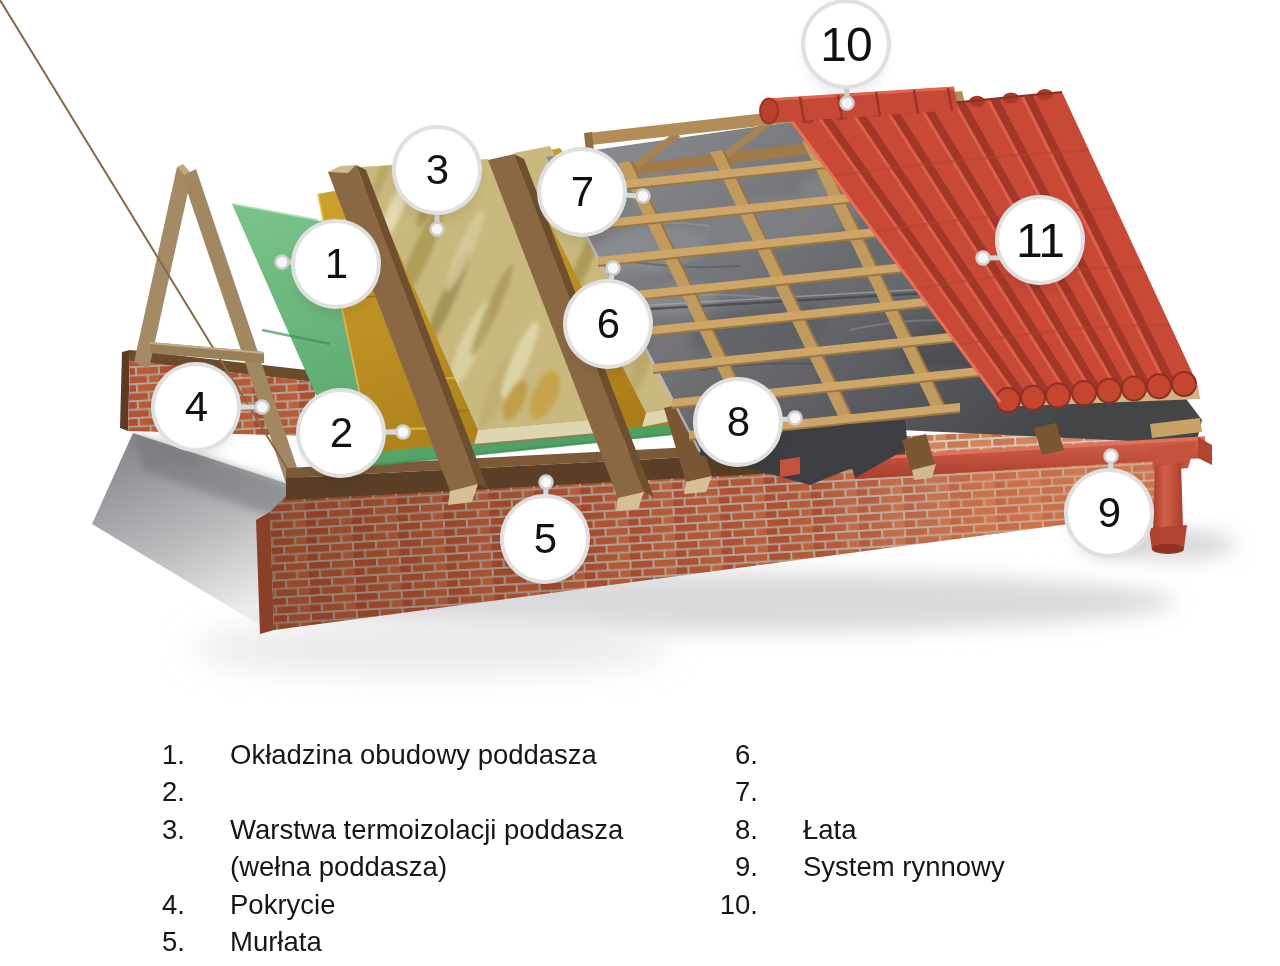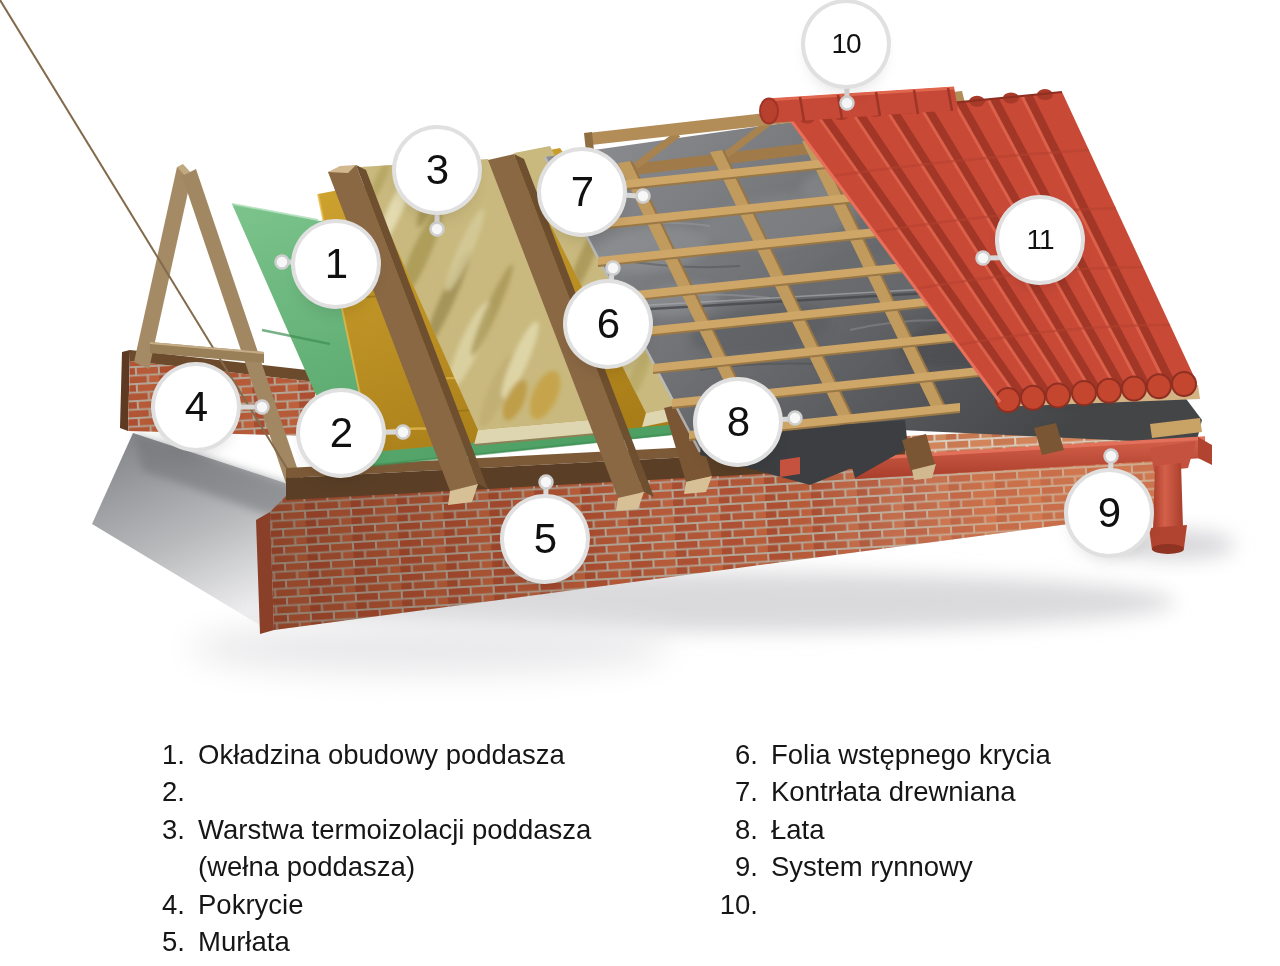--- a/index.html
+++ b/index.html
@@ -4,31 +4,31 @@
 <style>
   html,body{margin:0;padding:0;background:#ffffff;}
   #stage{position:relative;width:1280px;height:966px;background:#ffffff;overflow:hidden;
          font-family:"Liberation Sans","DejaVu Sans",sans-serif;}
   #scene{position:absolute;left:0;top:0;}
   
   .badge{position:absolute;width:70px;height:70px;margin:-35px 0 0 -35px;background:#ffffff;
          border-radius:50%;display:flex;align-items:center;justify-content:center;
          box-shadow:0 0 0 6px #ffffff,0 0 0 10px #e0e0e0,0 10px 18px rgba(0,0,0,.17);
          font-size:42px;color:#101010;letter-spacing:-1px;z-index:5;}
-  .badge.two{font-size:28px;}
+  .badge.two{font-size:48px;}
   
   #legend{position:absolute;left:0;top:736px;width:1280px;color:#161616;font-size:27.5px;
           line-height:37.4px;z-index:4;}
   .leg-col{position:absolute;top:0;}
   #leg-left{left:130px;width:540px;}
   #leg-right{left:698px;width:380px;}
   .leg-row{display:flex;}
   .leg-num{flex:none;width:55px;text-align:right;margin-right:13px;}
   #leg-right .leg-num{width:60px;}
-  .leg-label{max-width:424px;}
+  .leg-label{max-width:424px;margin-left:32px;}
 </style>
 </head>
 <body>
 
 <div id="stage">
 
 <svg id="scene" width="1280" height="966" viewBox="0 0 1280 966">
   <defs>
     <linearGradient id="floorG" x1="0.05" y1="0" x2="0.5" y2="1">
       <stop offset="0" stop-color="#7e8084"></stop>
@@ -441,25 +441,23 @@
       <span class="leg-label">Pokrycie</span>
     </div>
     <div class="leg-row">
       <span class="leg-num">5.</span>
       <span class="leg-label">Murłata</span>
     </div>
   </div>
   <div class="leg-col" id="leg-right">
     <div class="leg-row">
       <span class="leg-num">6.</span>
-      <span class="leg-label">Folia wstępnego krycia</span>
     </div>
     <div class="leg-row">
       <span class="leg-num">7.</span>
-      <span class="leg-label">Kontrłata drewniana</span>
     </div>
     <div class="leg-row">
       <span class="leg-num">8.</span>
       <span class="leg-label">Łata</span>
     </div>
     <div class="leg-row">
       <span class="leg-num">9.</span>
       <span class="leg-label">System rynnowy</span>
     </div>
     <div class="leg-row">

